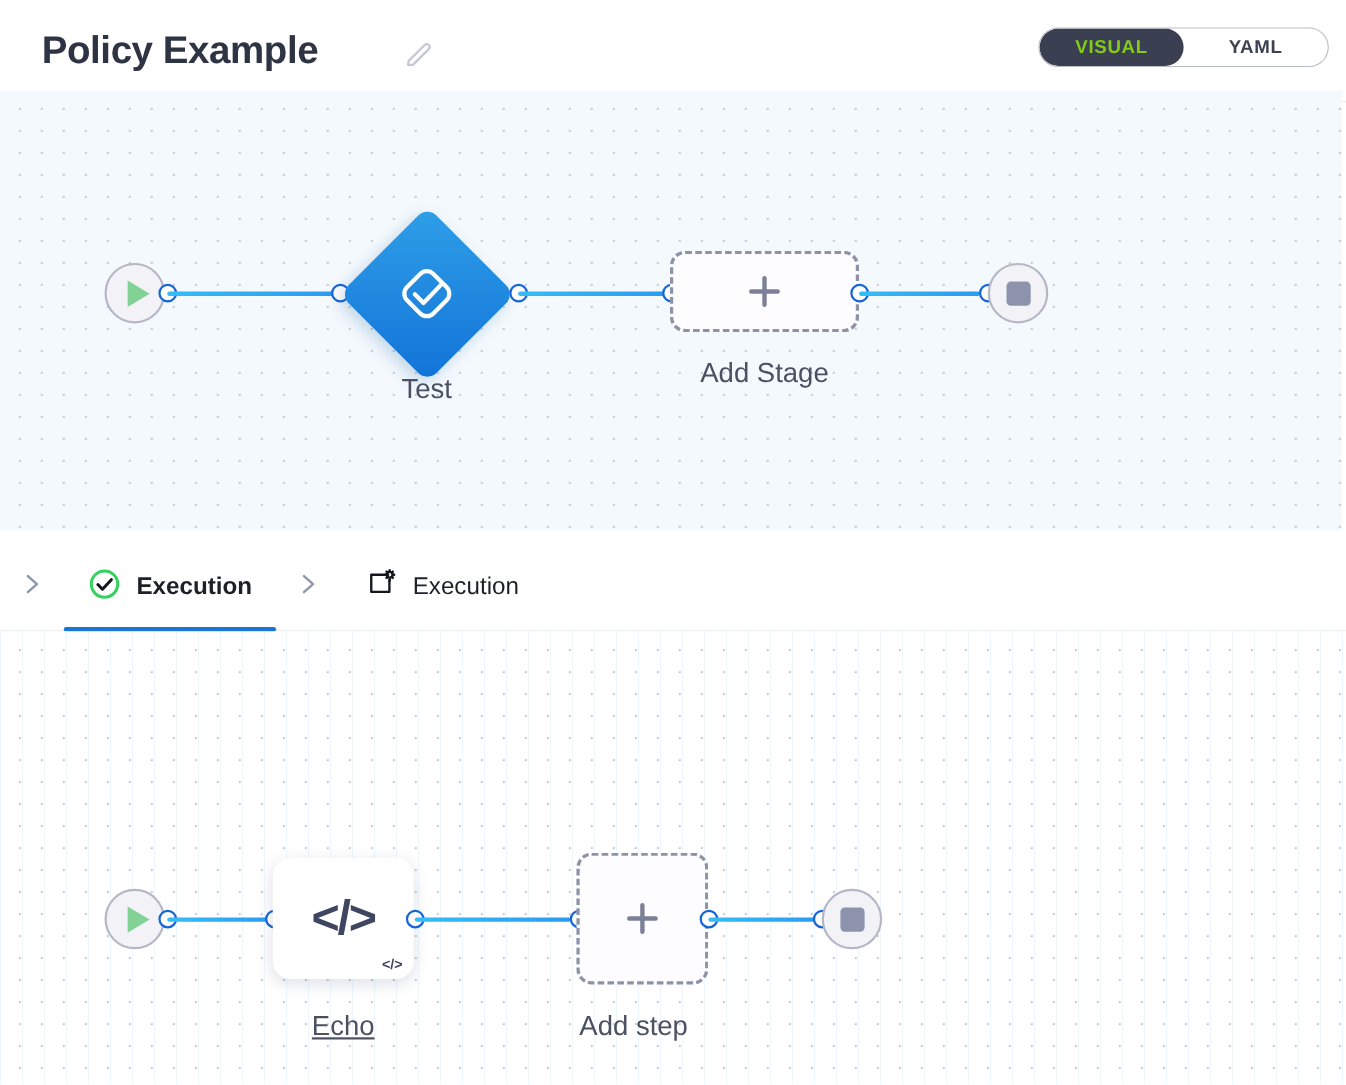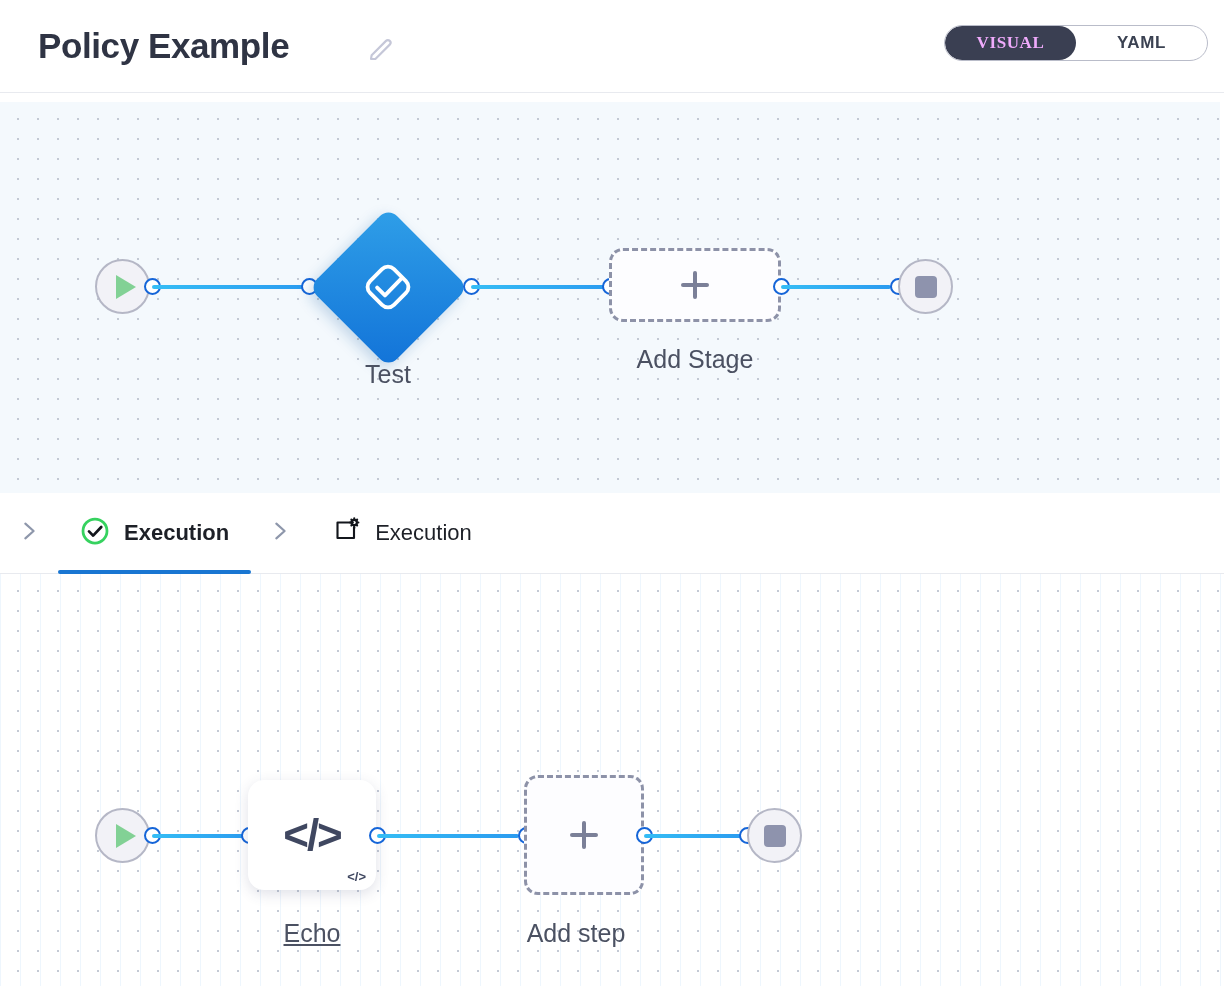--- a/index.html
+++ b/index.html
@@ -31,25 +31,25 @@
     width: 264px; height: 36px;
     border: 1.5px solid #b9bcc9; border-radius: 18px;
     background: #ffffff; display: flex; align-items: center;
     overflow: hidden;
   }
   .toggle-opt {
     flex: 1; height: 100%; display: flex; align-items: center; justify-content: center;
     font-size: 17px; font-weight: bold; letter-spacing: 0.6px;
     color: #3b4252; cursor: pointer; border-radius: 18px;
   }
-  .toggle-opt.active { background: #3a3f52; color: #f0abfc; font-family: Liberation Serif, serif; }
+  .toggle-opt.active { background: #3a3f52; color: #84cc16; }
 
   
   .canvas-top {
-    position: absolute; left: 0; top: 102px; width: 1220px; height: 400px;
+    position: absolute; left: 0; top: 82px; width: 1220px; height: 400px;
     background-color: #f4f9fd;
     background-image: radial-gradient(#c3c9d4 1.3px, transparent 1.4px);
     background-size: 20px 20px;
     background-position: 8px 7px;
     overflow: hidden;
   }
   .canvas-bottom {
     position: absolute; left: 0; top: 574px; width: 1224px; height: 412px;
     background-color: #ffffff;
     background-image:

